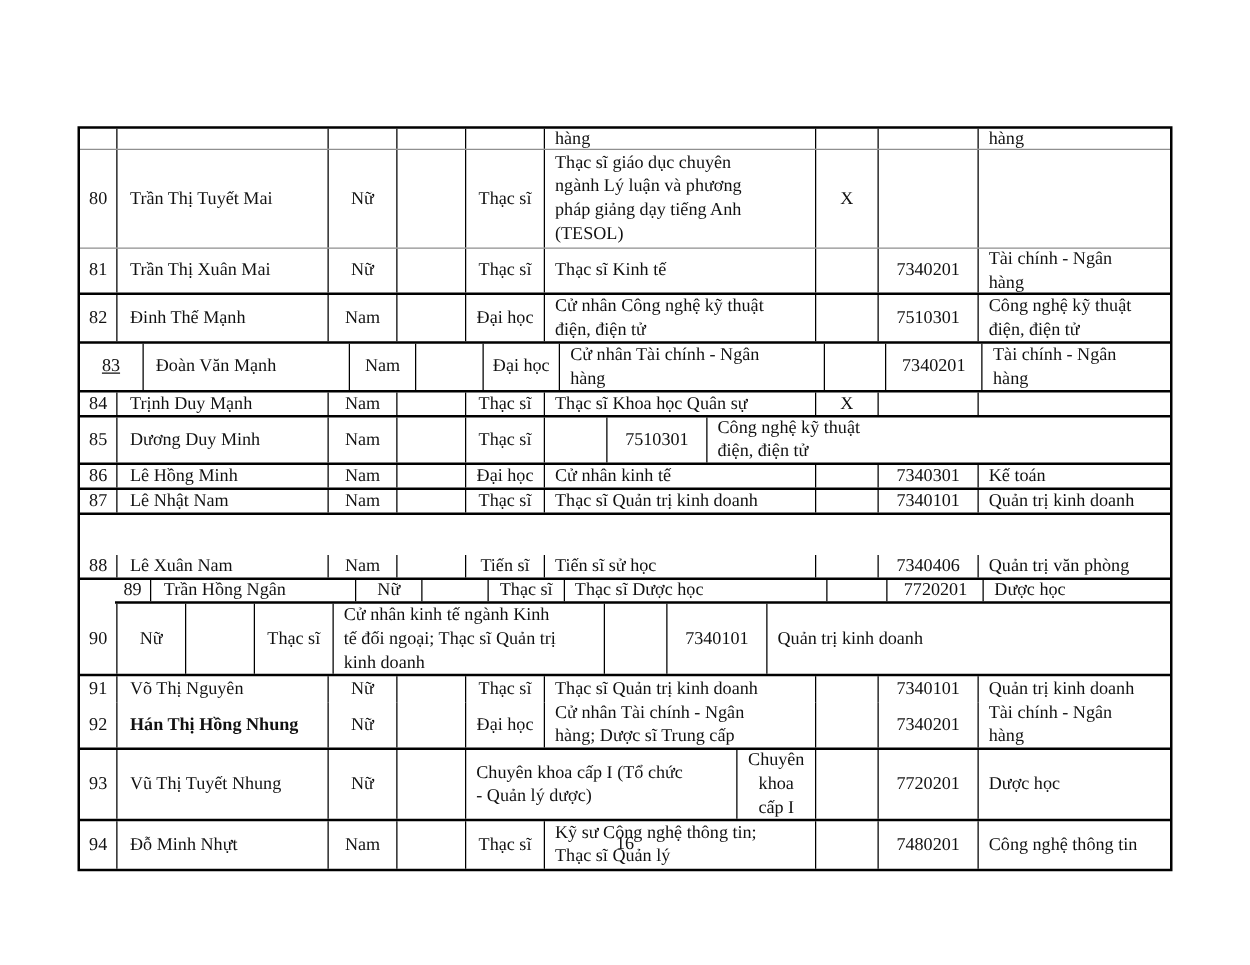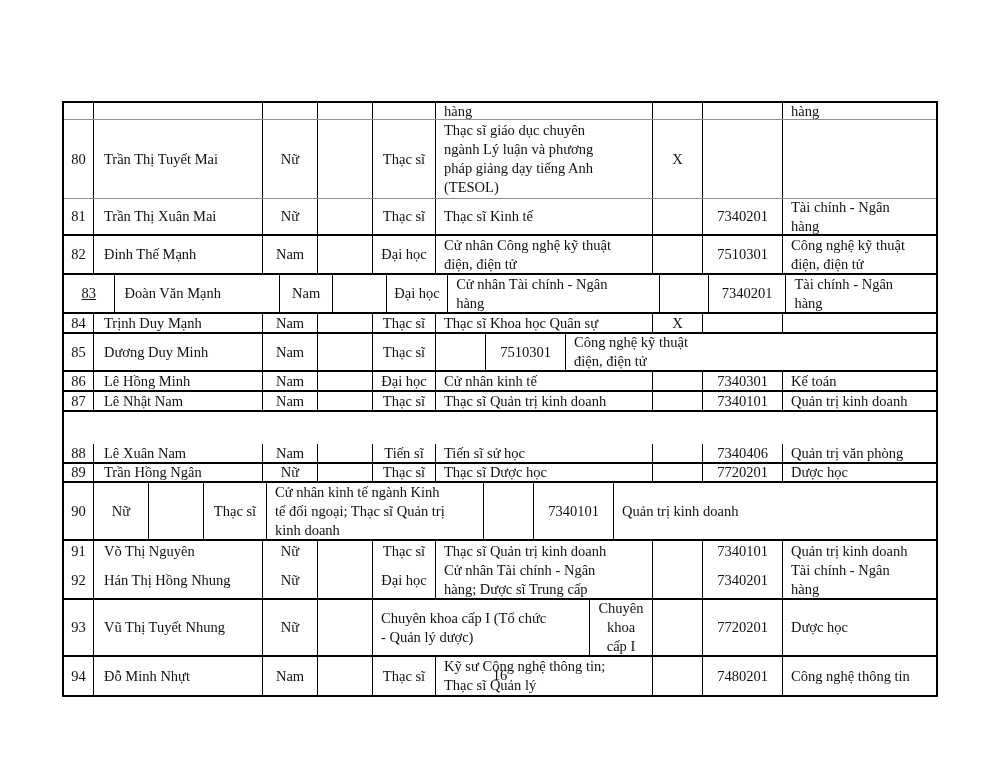--- a/index.html
+++ b/index.html
@@ -184,21 +184,21 @@
         <div class="cell c-center" style="width: 30px;">88</div>
         <div class="cell c-left pl10" style="width: 169px;">Lê Xuân Nam</div>
         <div class="cell c-center" style="width: 55px;">Nam</div>
         <div class="cell c-center" style="width: 55px;"></div>
         <div class="cell c-center" style="width: 63px;">Tiến sĩ</div>
         <div class="cell c-left" style="width: 217px;">Tiến sĩ sử học</div>
         <div class="cell c-center" style="width: 50px;"></div>
         <div class="cell c-center" style="width: 80px;">7340406</div>
         <div class="cell c-left last" style="width: 153px;">Quản trị văn phòng</div>
       </div>
-      <div class="row b-black" style="height: 19px;">
+      <div class="row b-black" style="height: 19px; margin-left: 28px;">
         <div class="cell c-center" style="width: 30px;">89</div>
         <div class="cell c-left pl10" style="width: 169px;">Trần Hồng Ngân</div>
         <div class="cell c-center" style="width: 55px;">Nữ</div>
         <div class="cell c-center" style="width: 55px;"></div>
         <div class="cell c-center" style="width: 63px;">Thạc sĩ</div>
         <div class="cell c-left" style="width: 217px;">Thạc sĩ Dược học</div>
         <div class="cell c-center" style="width: 50px;"></div>
         <div class="cell c-center" style="width: 80px;">7720201</div>
         <div class="cell c-left last" style="width: 153px;">Dược học</div>
       </div>
@@ -220,21 +220,21 @@
         <div class="cell c-center" style="width: 55px;">Nữ</div>
         <div class="cell c-center" style="width: 55px;"></div>
         <div class="cell c-center" style="width: 63px;">Thạc sĩ</div>
         <div class="cell c-left" style="width: 217px;">Thạc sĩ Quản trị kinh doanh</div>
         <div class="cell c-center" style="width: 50px;"></div>
         <div class="cell c-center" style="width: 80px;">7340101</div>
         <div class="cell c-left last" style="width: 153px;">Quản trị kinh doanh</div>
       </div>
       <div class="row b-black" style="height: 38px;">
         <div class="cell c-center" style="width: 30px;">92</div>
-        <div class="cell c-left pl10" style="width: 169px;">Hán Thị Hồng Nhung</div>
+        <div class="cell c-left pl10" style="width: 169px; font-weight: bold;">Hán Thị Hồng Nhung</div>
         <div class="cell c-center" style="width: 55px;">Nữ</div>
         <div class="cell c-center" style="width: 55px;"></div>
         <div class="cell c-center" style="width: 63px;">Đại học</div>
         <div class="cell c-left" style="width: 217px;">Cử nhân Tài chính - Ngân
 hàng; Dược sĩ Trung cấp</div>
         <div class="cell c-center" style="width: 50px;"></div>
         <div class="cell c-center" style="width: 80px;">7340201</div>
         <div class="cell c-left last" style="width: 153px;">Tài chính - Ngân
 hàng</div>
       </div>

